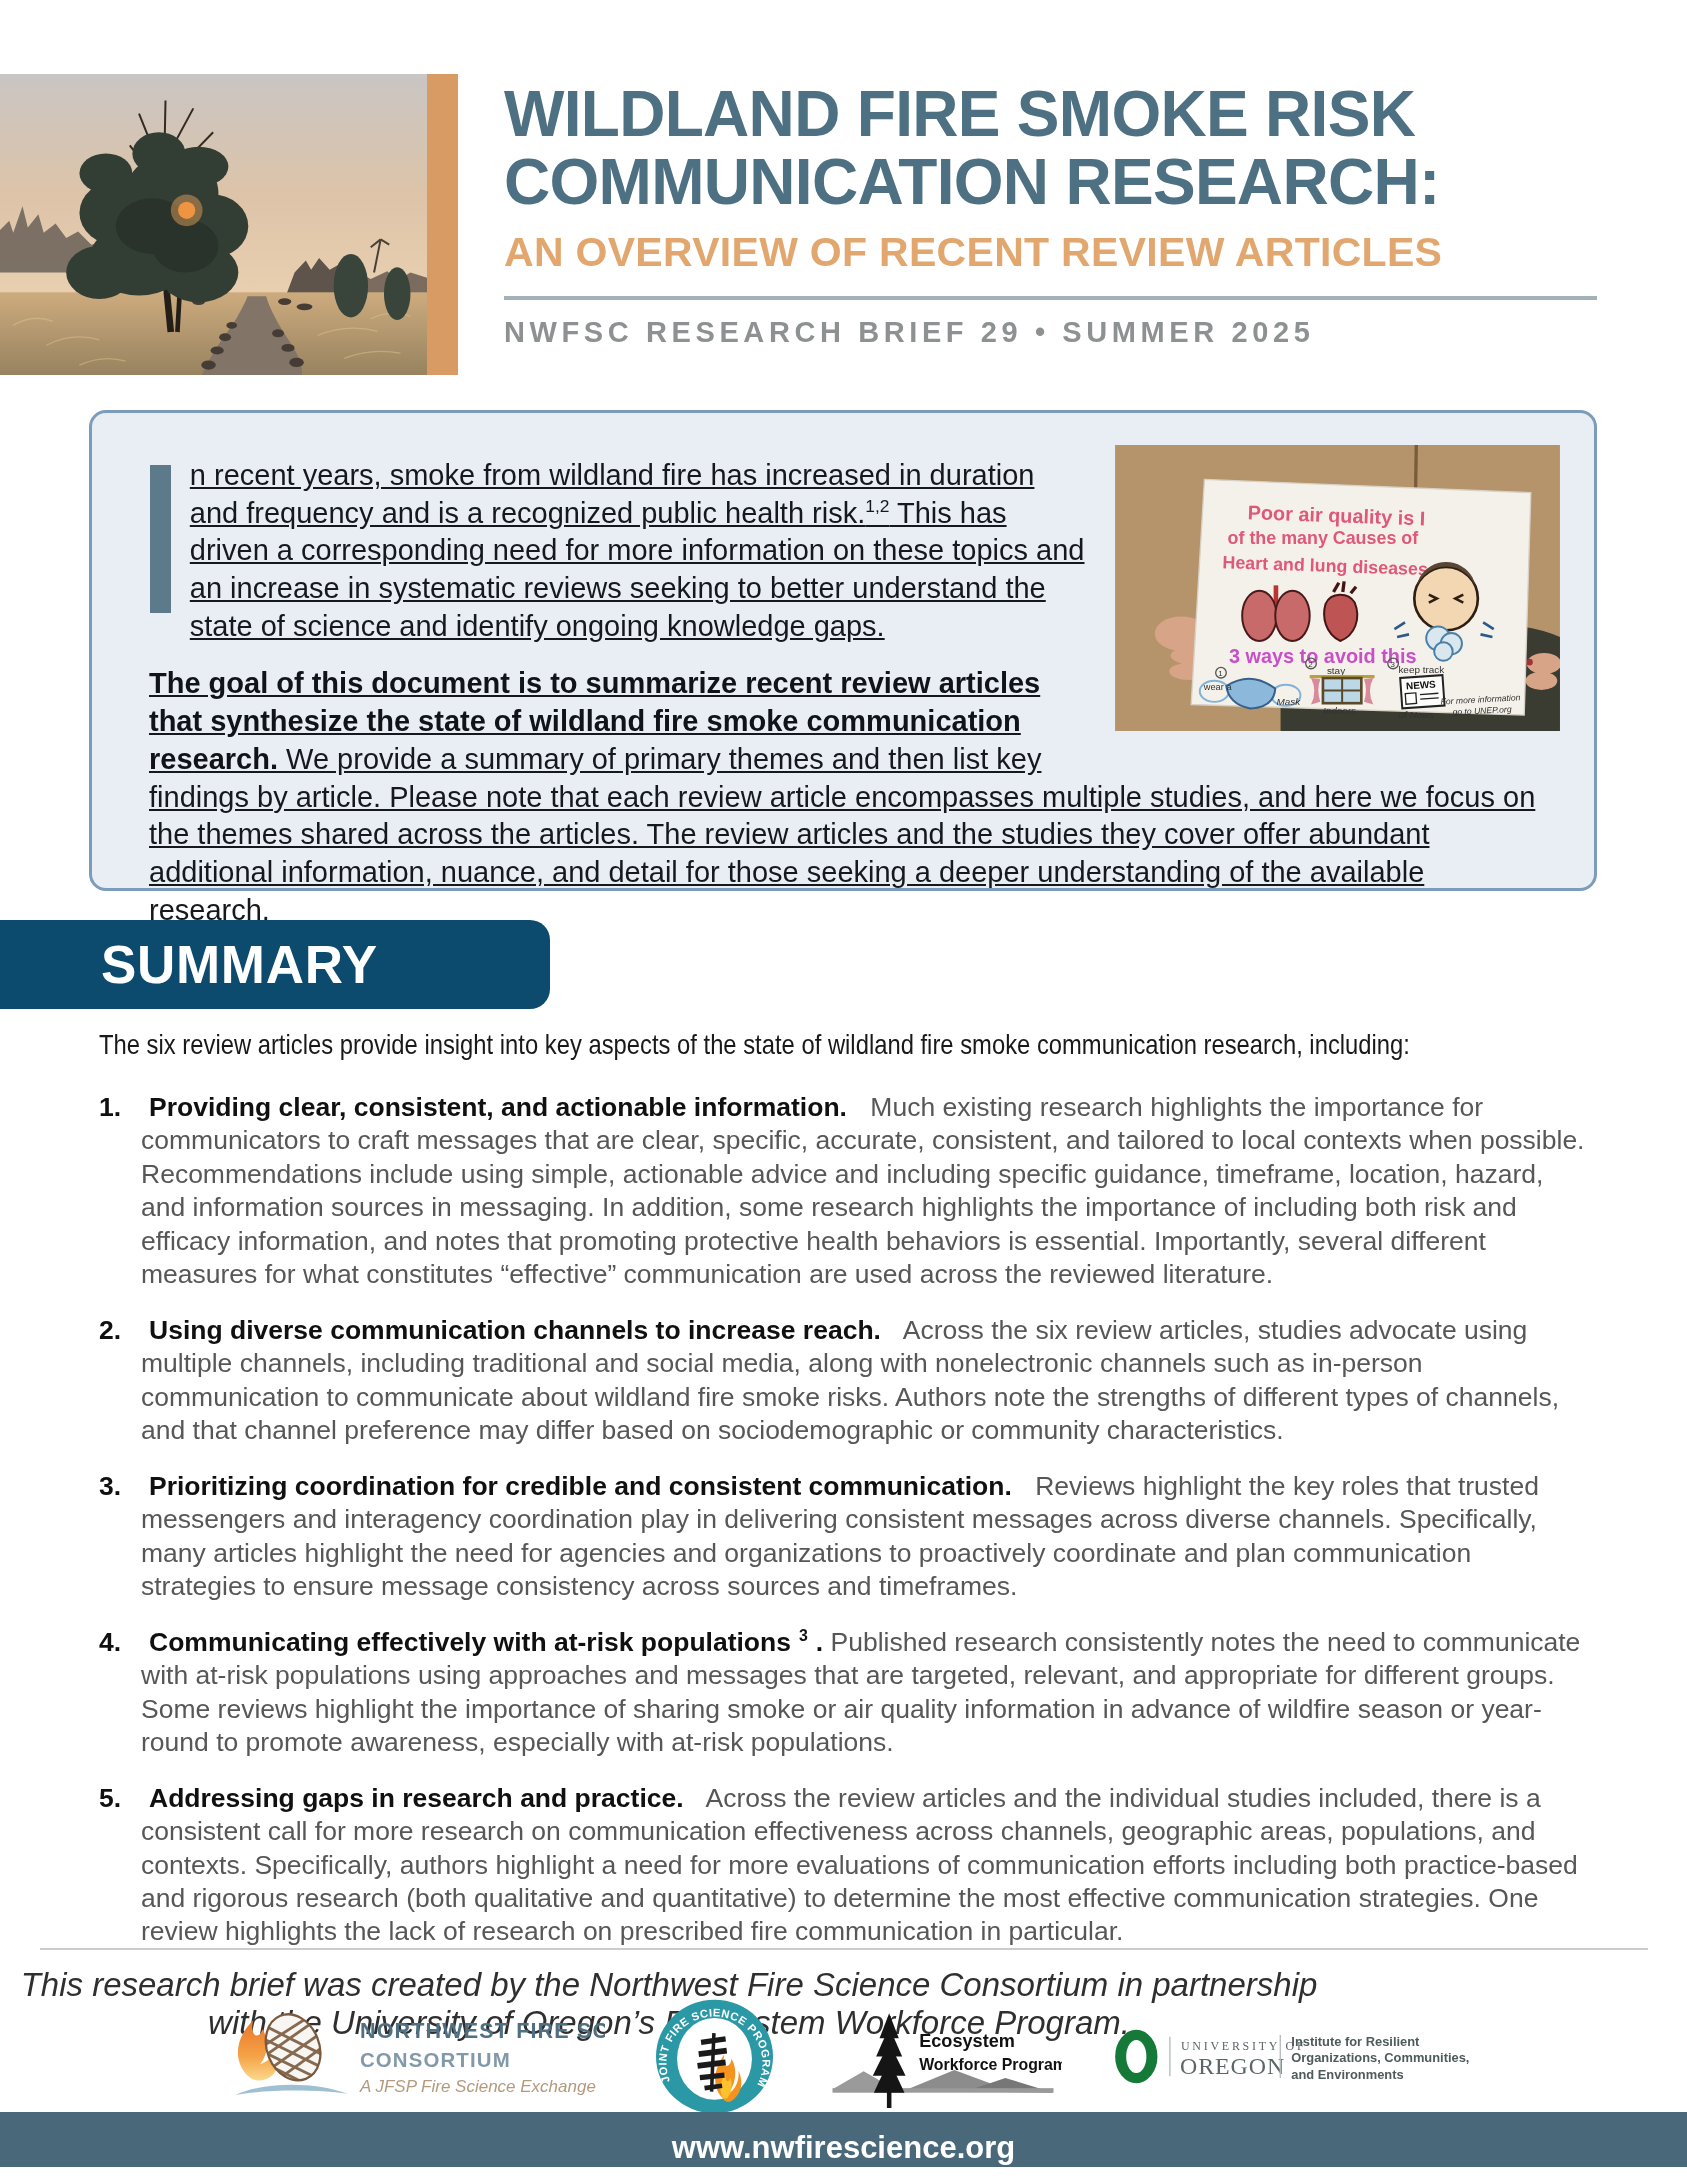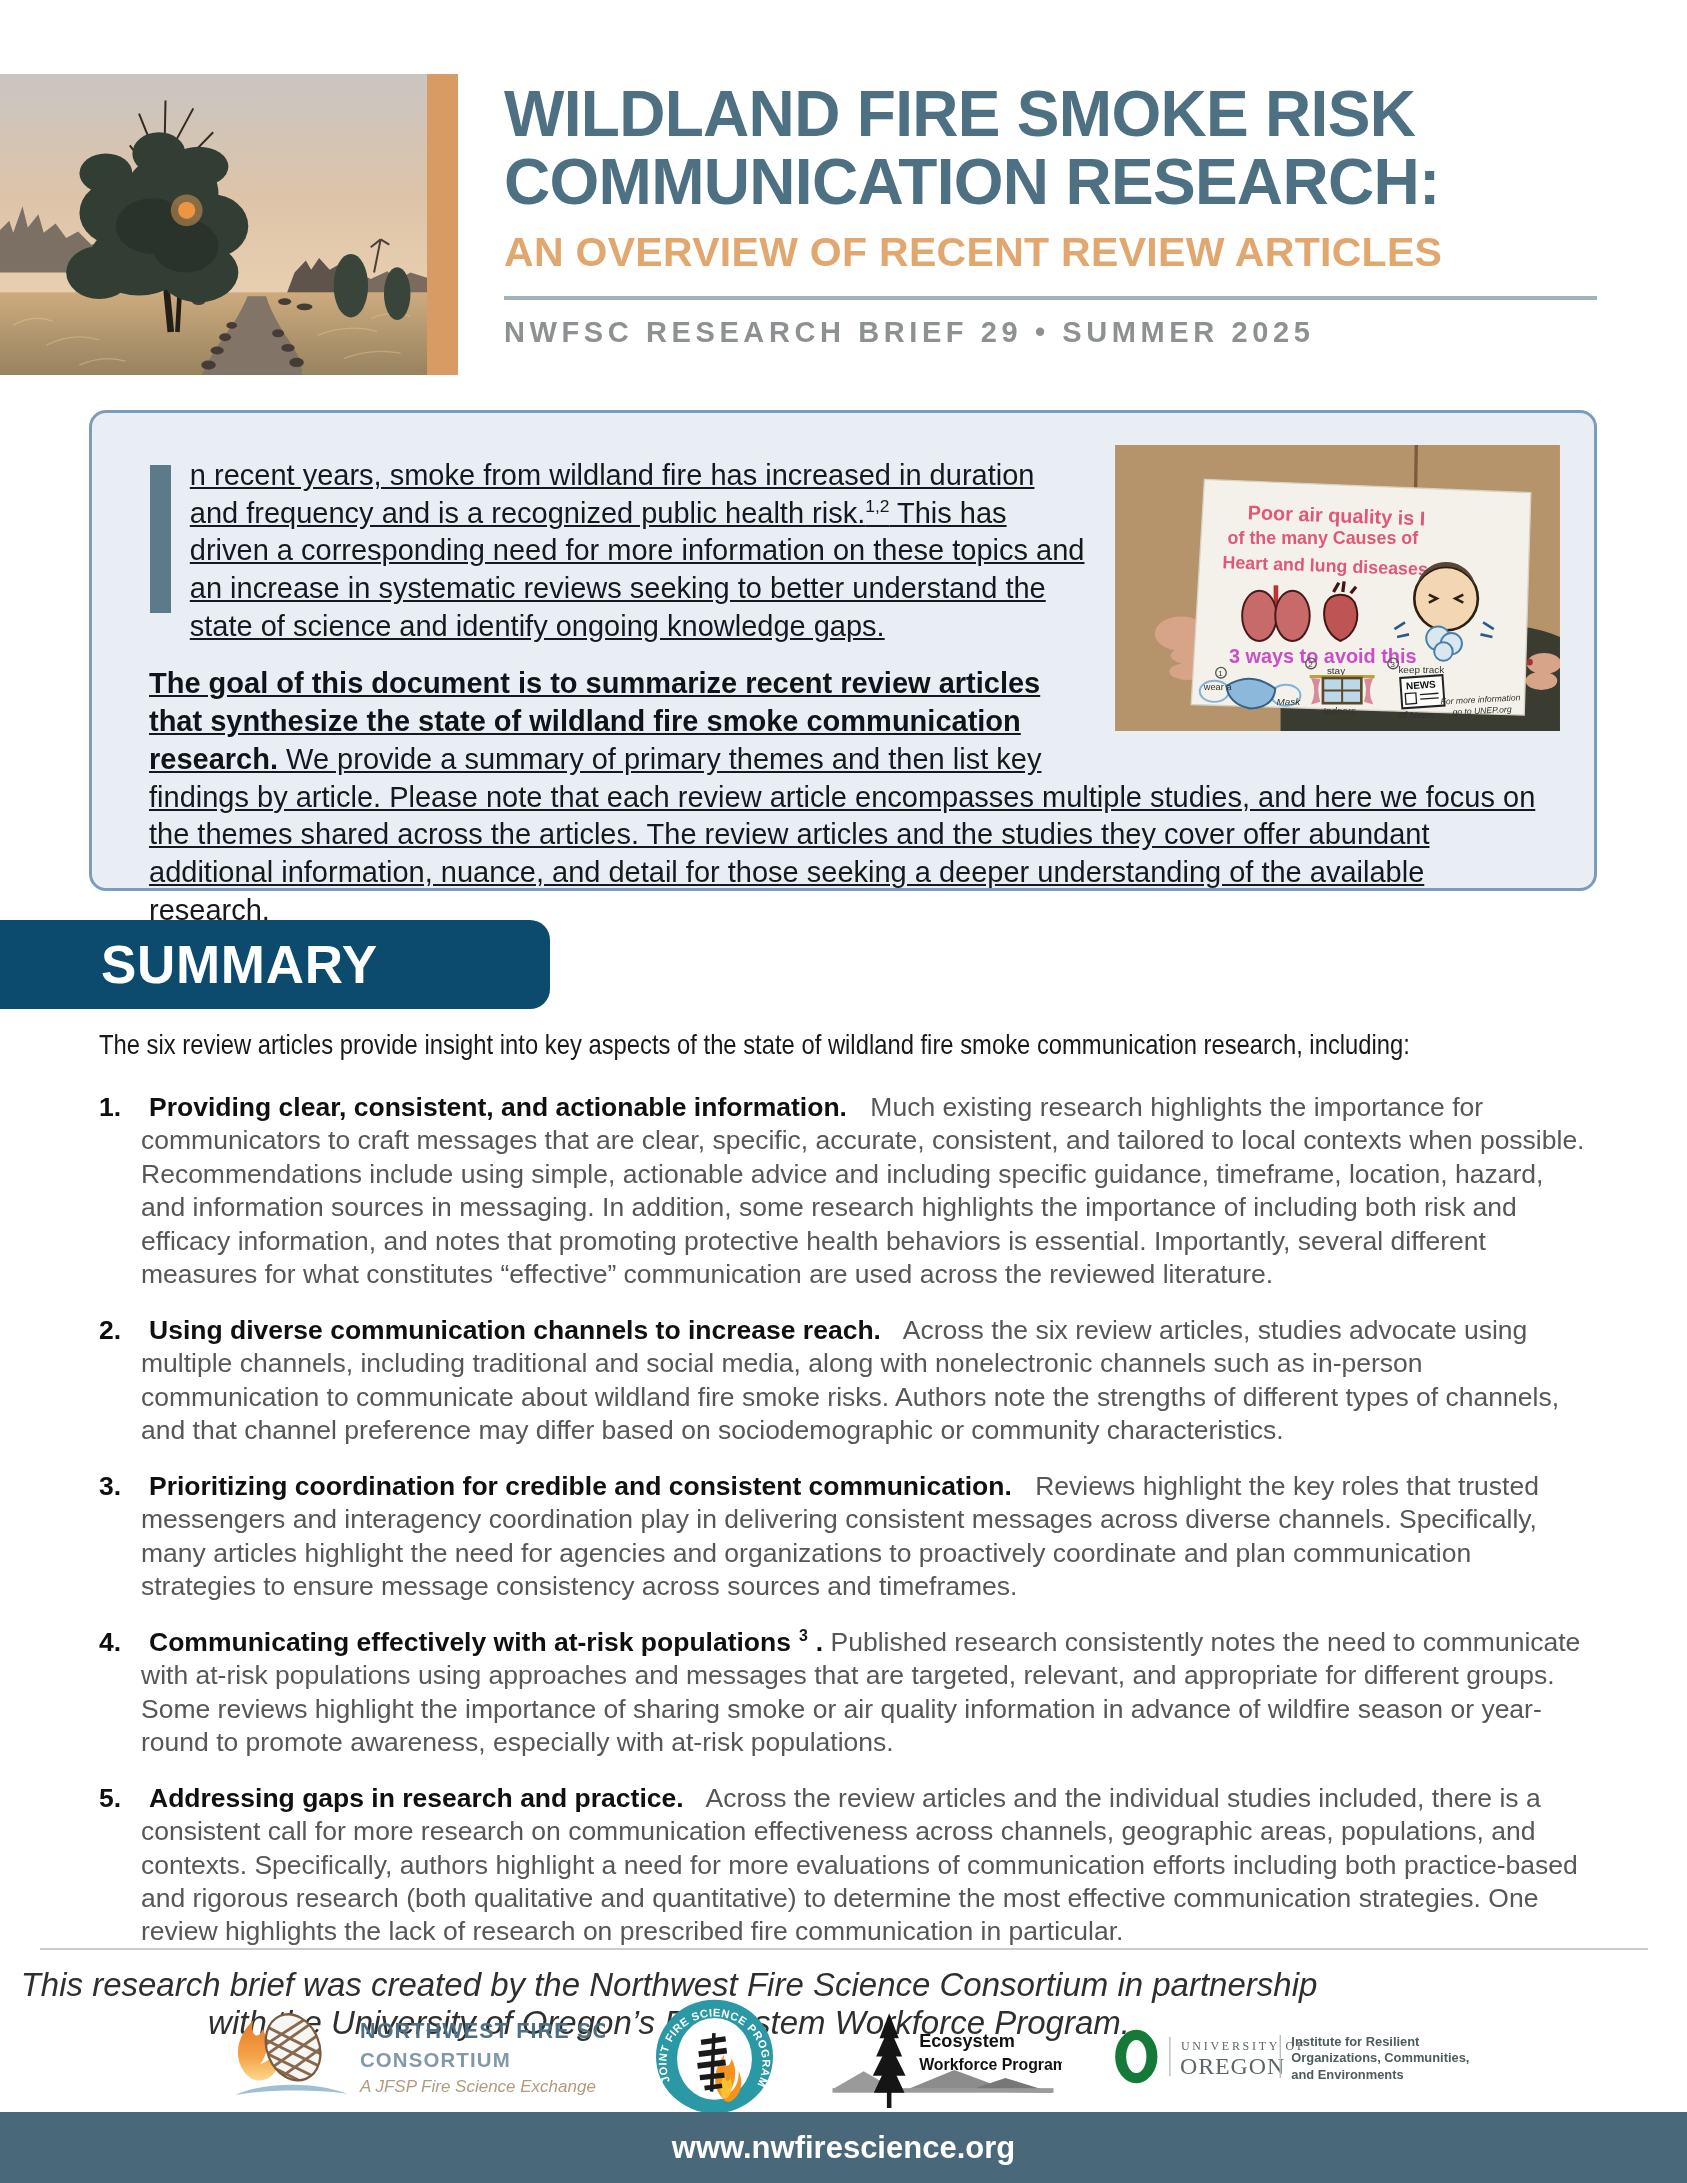--- a/index.html
+++ b/index.html
@@ -40,21 +40,21 @@
   .item .num{width:42px;flex:none;font-weight:bold;color:#101010;}
   .item .body{flex:1;color:#575757;}
   .item .lead{font-weight:bold;color:#101010;margin-left:8px;}
 
   
   #footer-rule{left:40px;top:1948px;width:1608px;height:2px;background:#cbcbcb;}
   #credit-line{left:0;top:1966px;width:1338px;text-align:center;font-size:33px;
     font-style:italic;color:#2f2f2f;}
   #logo-row{left:0;top:2002px;width:1687px;height:109px;display:flex;
     justify-content:center;align-items:center;gap:48px;}
-  #footer-bar{left:0;top:2112px;width:1687px;height:71px;background:#49697a;
+  #footer-bar{left:0;top:2112px;width:1687px;height:55px;background:#49697a;
     color:#ffffff;text-align:center;font-size:31px;font-weight:bold;line-height:71px;}
   svg text{font-family:"Liberation Sans", sans-serif;}
   .serif{font-family:"Liberation Serif", serif;}
 </style>
 </head>
 <body>
 
 <svg id="header-photo" class="abs" viewBox="0 0 645 455" preserveAspectRatio="none">
   <defs>
     <linearGradient id="sky" x1="0" y1="0" x2="0" y2="1">

